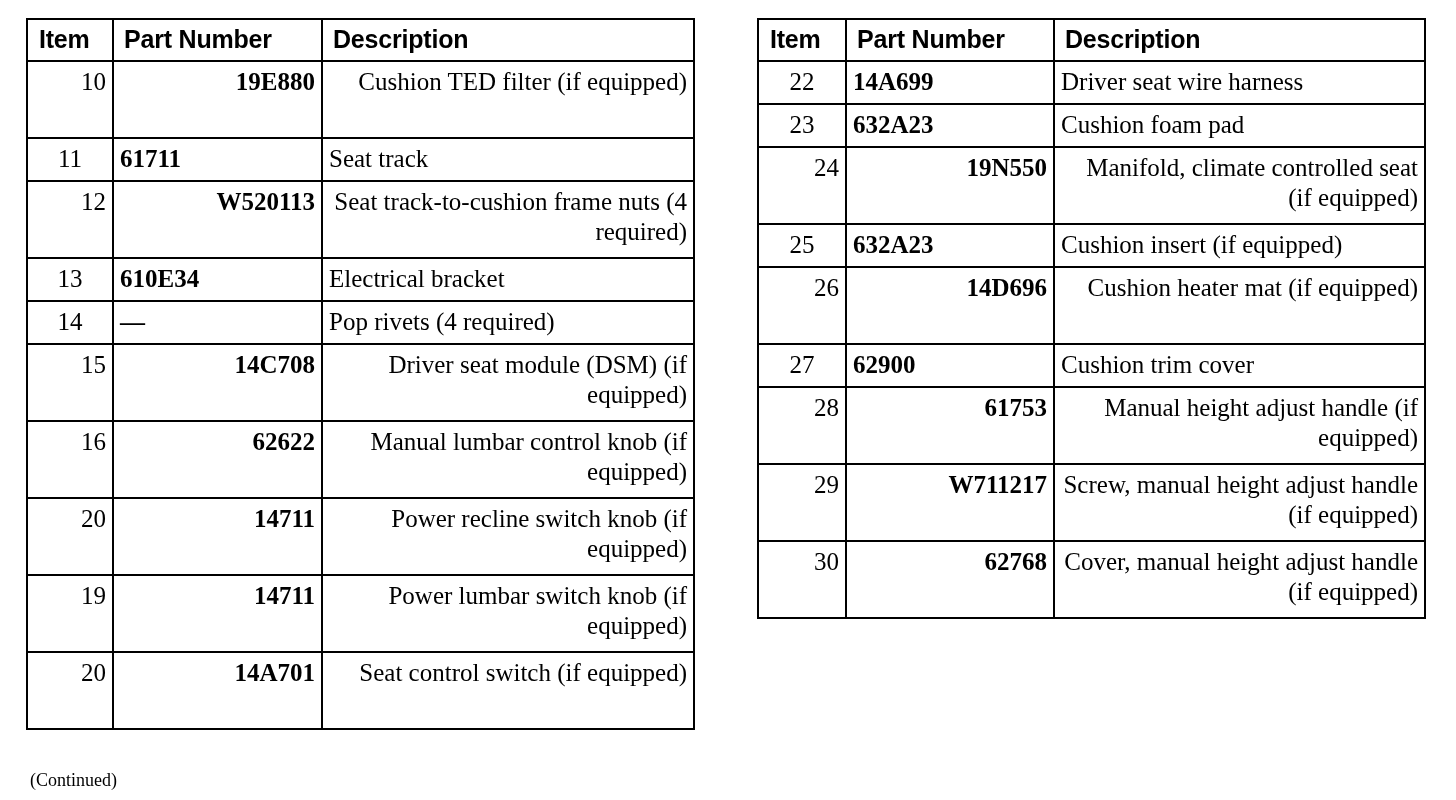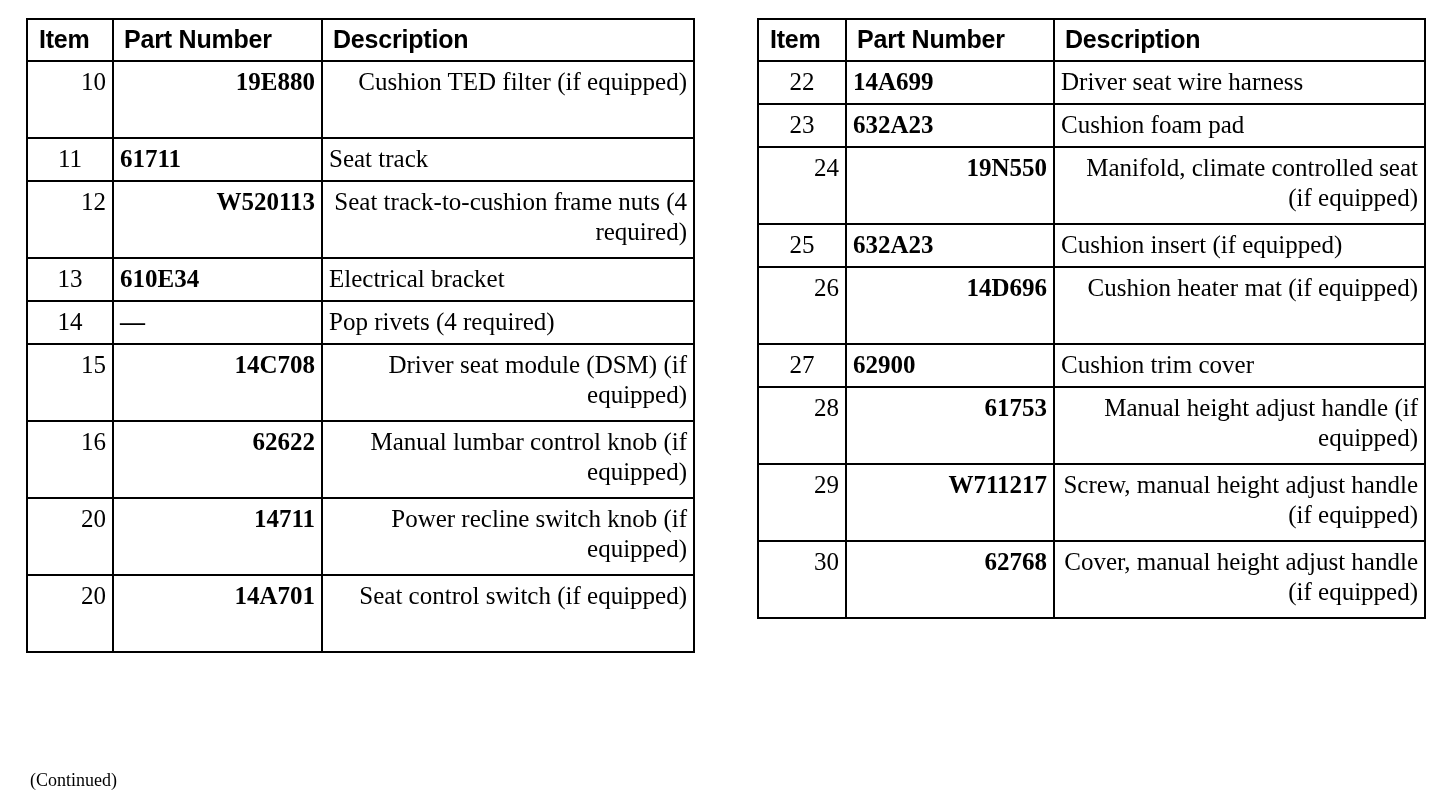--- a/index.html
+++ b/index.html
@@ -154,20 +154,25 @@
         <td class="cell-item">16</td>
         <td class="cell-part">62622</td>
         <td class="cell-desc">Manual lumbar control knob (if equipped)</td>
       </tr>
       <tr class="h2">
         <td class="cell-item">20</td>
         <td class="cell-part">14711</td>
         <td class="cell-desc">Power recline switch knob (if equipped)</td>
       </tr>
       <tr class="h2">
+        <td class="cell-item">19</td>
+        <td class="cell-part">14711</td>
+        <td class="cell-desc">Power lumbar switch knob (if equipped)</td>
+      </tr>
+      <tr class="h2">
         <td class="cell-item">20</td>
         <td class="cell-part">14A701</td>
         <td class="cell-desc">Seat control switch (if equipped)</td>
       </tr>
     </tbody>
   </table>
 
   <table class="parts-table right">
     <colgroup>
       <col class="c-item">

